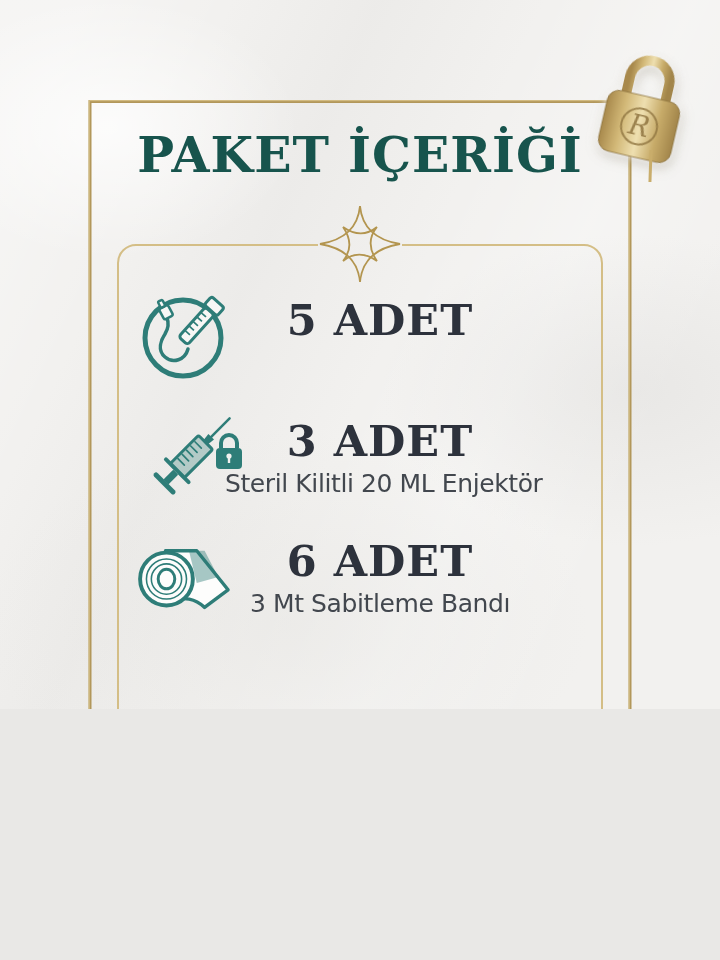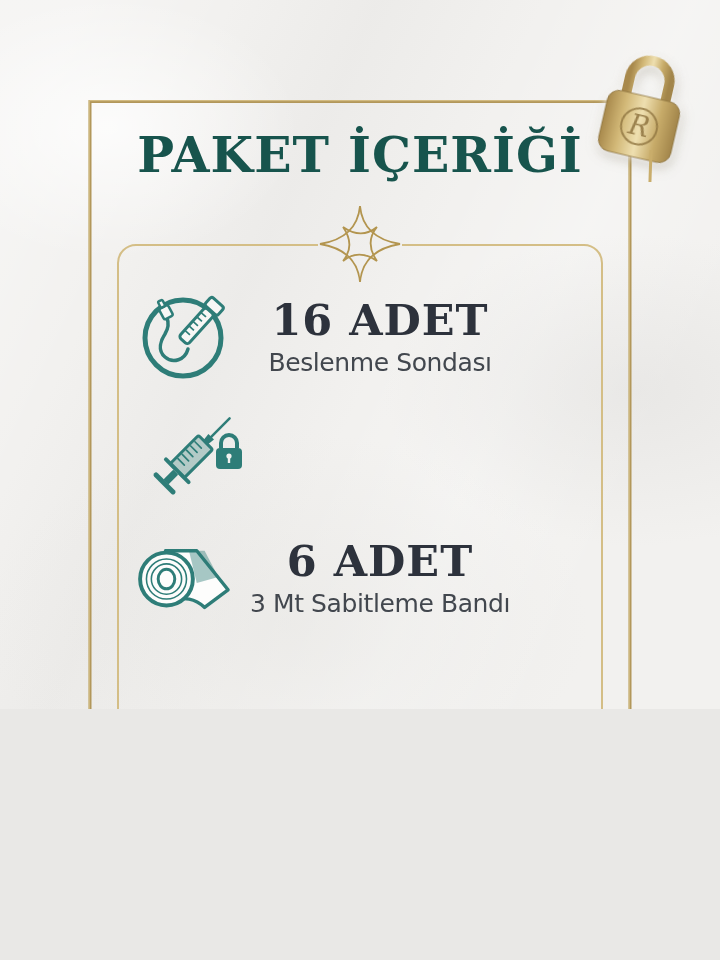--- a/index.html
+++ b/index.html
@@ -81,22 +81,21 @@
         <line x1="42" y1="39" x2="49" y2="39"></line>
       </g>
     </g>
     <path d="M51,57 C48,68 36,72 28,65 C20,58 24,48 28,42 C31,37 32,31 30,26" fill="none" stroke="#2e7d78" stroke-width="3.5" stroke-linecap="round"></path>
     <g transform="rotate(-28 30 22)" stroke="#2e7d78" fill="#f7f7f5" stroke-width="2.5">
       <rect x="25" y="14" width="10" height="12" rx="2"></rect>
       <rect x="27.5" y="7" width="5" height="7" rx="1.5"></rect>
     </g>
   </svg>
   <div class="item-text text-1">
-    <div class="count">16 ADET</div>
-    <div class="name">Beslenme Sondası</div>
+    <div class="count">5 ADET</div>
   </div>
 
   <svg class="row-icon icon-syringe" viewBox="0 0 106 106" aria-hidden="true">
     <g transform="rotate(45 52 52)" stroke="#2e7d78" stroke-linecap="round">
       <line x1="52" y1="-4" x2="52" y2="22" stroke-width="2.5"></line>
       <path d="M48,22 h8 l-1,8 h-6 z" fill="#2e7d78" stroke="none"></path>
       <rect x="42" y="30" width="20" height="40" rx="2" fill="rgba(46,125,120,.30)" stroke-width="3"></rect>
       <g stroke-width="1.7">
         <line x1="44" y1="37" x2="53" y2="37"></line>
           <line x1="44" y1="43" x2="53" y2="43"></line>
@@ -108,20 +107,24 @@
       <rect x="48.5" y="72" width="7" height="14" rx="1" fill="#2e7d78" stroke="none"></rect>
       <line x1="40" y1="88" x2="64" y2="88" stroke-width="5"></line>
     </g>
     <g>
       <path d="M83,42 v-5 a8,8 0 0 1 16,0 v5" fill="none" stroke="#2e7d78" stroke-width="4"></path>
       <rect x="78" y="42" width="26" height="21" rx="4" fill="#2e7d78"></rect>
       <circle cx="91" cy="50" r="2.6" fill="#f2f1ef"></circle>
       <line x1="91" y1="51" x2="91" y2="57" stroke="#f2f1ef" stroke-width="2.4"></line>
     </g>
   </svg>
+  <div class="item-text text-2">
+    <div class="count">3 ADET</div>
+    <div class="name">Steril Kilitli 20 ML Enjektör</div>
+  </div>
 
   <svg class="row-icon icon-tape" viewBox="0 0 104 88" aria-hidden="true">
     <path d="M30,13 L62,13 L94,53 L70,71 C60,62 48,60 40,64 Z" fill="#fdfdfc" stroke="#2e7d78" stroke-width="3.5" stroke-linejoin="round"></path>
     <polygon points="54,13 70,13 84,40 62,46" fill="rgba(46,125,120,.42)"></polygon>
     <circle cx="31" cy="42" r="27" fill="#fdfdfc" stroke="#2e7d78" stroke-width="4"></circle>
     <circle cx="31" cy="42" r="20.5" fill="none" stroke="#2e7d78" stroke-width="1.6"></circle>
     <circle cx="31" cy="42" r="15.5" fill="none" stroke="#2e7d78" stroke-width="1.6"></circle>
     <ellipse cx="31" cy="42" rx="8.5" ry="10" fill="#fdfdfc" stroke="#2e7d78" stroke-width="3"></ellipse>
   </svg>
   <div class="item-text text-3">

